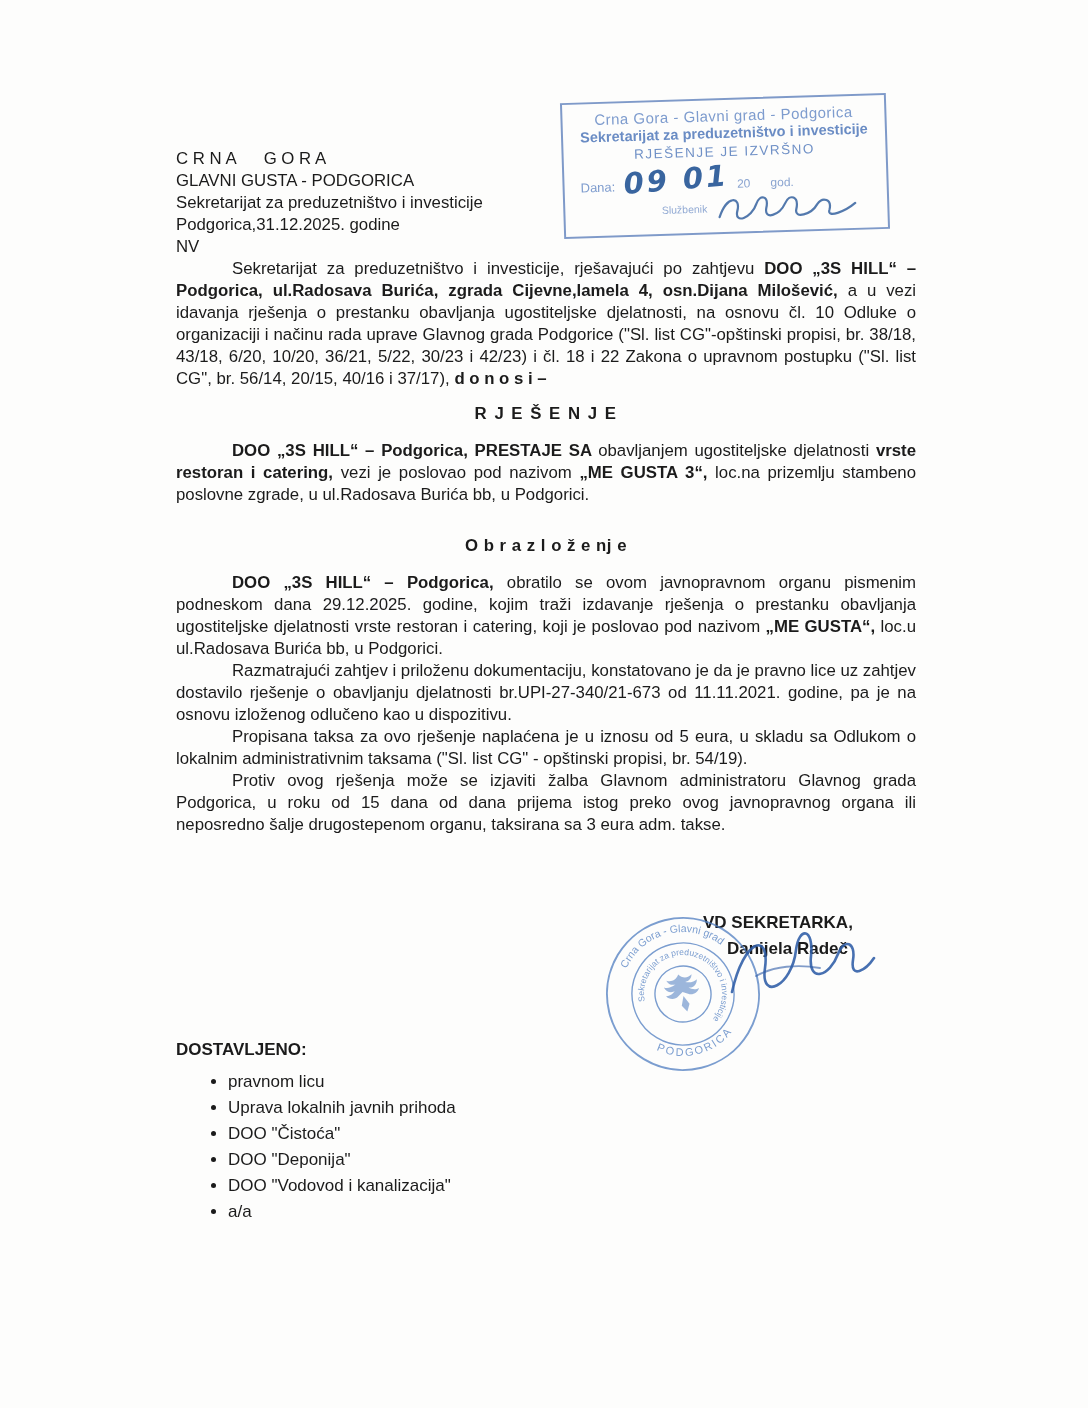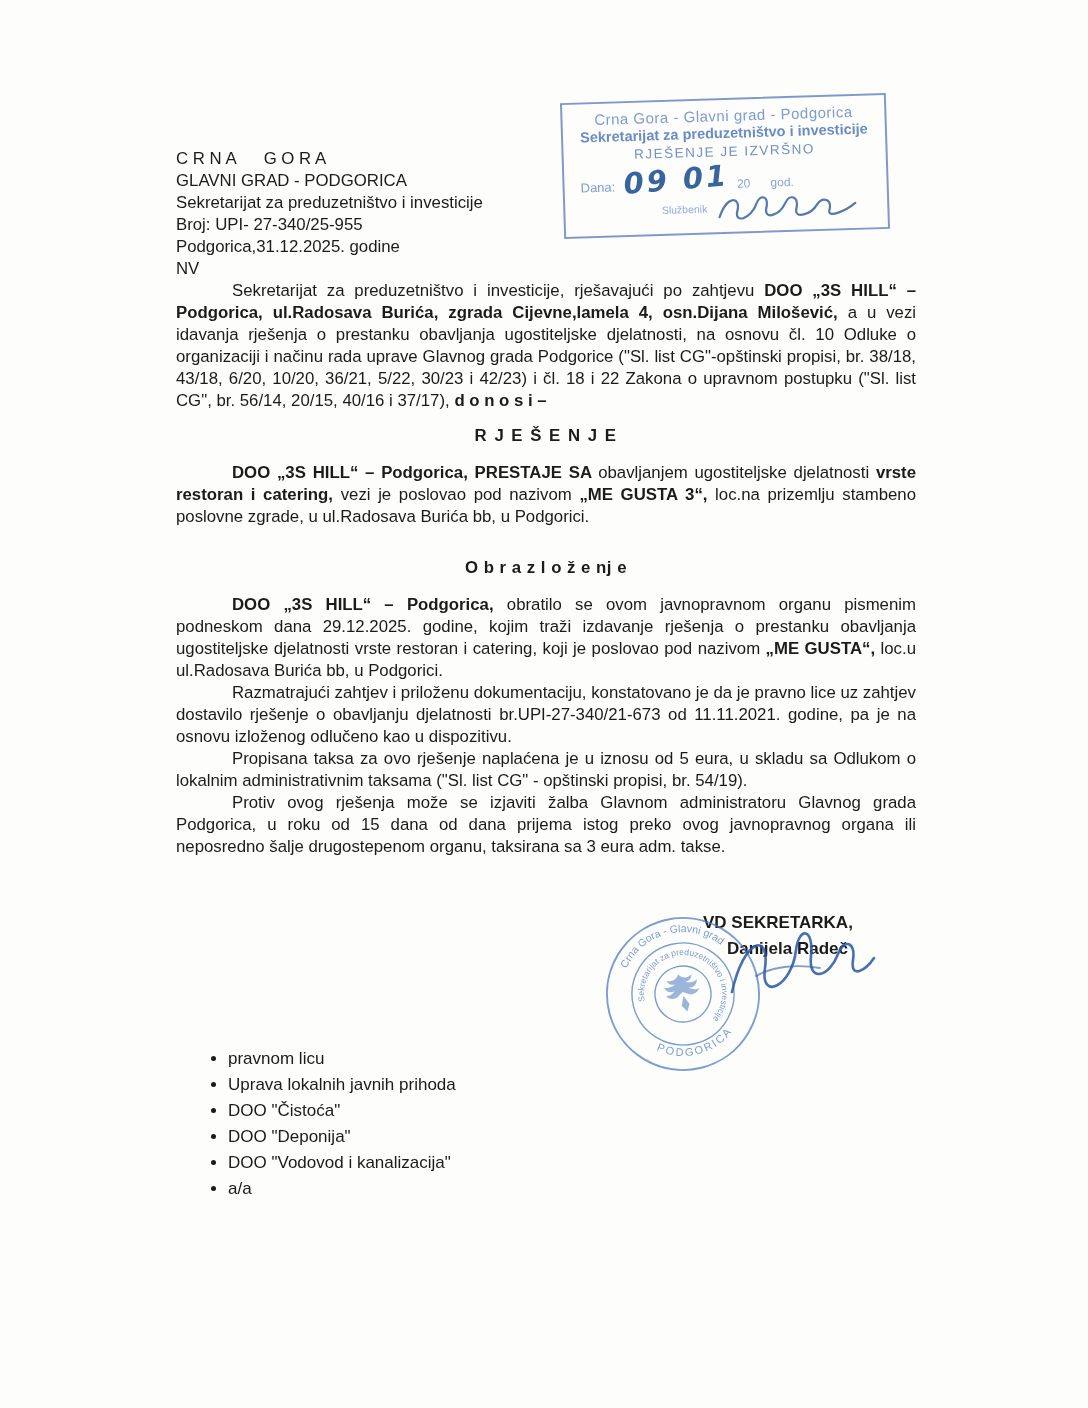--- a/index.html
+++ b/index.html
@@ -65,23 +65,22 @@
     <div class="rs-sig-row">
       <span class="rs-clerk">Službenik</span>
       <svg class="rs-sig" width="160" height="38" viewBox="0 0 160 38">
         <path d="M6 28 C 14 6, 28 8, 24 22 C 20 36, 38 30, 43 16 C 47 6, 56 8, 53 20 C 50 33, 66 28, 72 16 C 77 6, 86 10, 83 22 C 80 33, 98 28, 104 18 C 110 10, 119 14, 116 24 C 113 33, 132 26, 142 18" fill="none" stroke="#35619f" stroke-width="2.2" stroke-linecap="round" opacity="0.85"></path>
       </svg>
     </div>
   </div>
 
   <div class="content">
     <div class="hdr-line pre b- ">C R N A      G O R A</div>
-    <div class="hdr-line">GLAVNI GRAD - PODGORICA</div>
+    <div class="hdr-line">GLAVNI GUSTA - PODGORICA</div>
     <div class="hdr-line">Sekretarijat za preduzetništvo i investicije</div>
-    <div class="hdr-line">Broj: UPI- 27-340/25-955</div>
     <div class="hdr-line">Podgorica,31.12.2025. godine</div>
     <div class="hdr-line">NV</div>
 
     <p class="doc"><span>Sekretarijat za preduzetništvo i investicije, rješavajući po zahtjevu </span><span class="b">DOO „3S HILL“ – Podgorica, ul.Radosava Burića, zgrada Cijevne,lamela 4, osn.Dijana Milošević,</span><span> a u vezi idavanja rješenja o prestanku obavljanja ugostiteljske djelatnosti, na osnovu čl. 10 Odluke o organizaciji i načinu rada uprave Glavnog grada Podgorice ("Sl. list CG"-opštinski propisi, br. 38/18, 43/18, 6/20, 10/20, 36/21, 5/22, 30/23 i 42/23) i čl. 18 i 22 Zakona o upravnom postupku ("Sl. list CG", br. 56/14, 20/15, 40/16 i 37/17), </span><span class="b">d o n o s i –</span></p>
 
     <div class="h-center h-rjesenje">R J E Š E N J E</div>
 
     <p class="doc"><span class="b">DOO  „3S HILL“ – Podgorica, PRESTAJE SA </span><span>obavljanjem ugostiteljske djelatnosti </span><span class="b">vrste restoran i catering, </span><span>vezi je poslovao pod nazivom </span><span class="b">„ME GUSTA 3“, </span><span>loc.na prizemlju stambeno poslovne zgrade, u ul.Radosava Burića bb, u Podgorici.</span></p>
 
     <div class="h-center h-obraz">O b r a z l o ž e nj e</div>
@@ -120,20 +119,21 @@
       <path fill="#4d7cc0" stroke="none" opacity="0.75" d="M86 66 c-3 5 -9 6 -13 3 c1 4 4 6 8 6 c-5 2 -9 2 -12 0 c1 5 6 8 10 6 c-3 3 -7 4 -10 3 c2 4 8 6 12 3 l5 -3 l5 3 c4 3 10 1 12 -3 c-3 1 -7 0 -10 -3 c4 2 9 -1 10 -6 c-3 2 -7 2 -12 0 c4 0 7 -2 8 -6 c-4 3 -10 2 -13 -3 z M86 88 l-4 9 l4 7 l4 -7 z"></path>
     </g>
   </svg>
 
   <svg class="big-sig" viewBox="0 0 160 112">
     <path d="M10 74 C 22 20, 48 14, 43 50 C 38 84, 70 68, 74 32 C 77 8, 92 10, 89 38 C 86 66, 108 58, 116 36 C 122 20, 134 24, 131 42 C 128 62, 144 52, 152 40" fill="none" stroke="#2e5ca6" stroke-width="2.6" stroke-linecap="round" opacity="0.88"></path>
     <path d="M34 58 C 52 48, 76 46, 98 50" fill="none" stroke="#2e5ca6" stroke-width="1.8" stroke-linecap="round" opacity="0.6"></path>
   </svg>
 
   <div class="dost">
+    <div class="dost-title">DOSTAVLJENO:</div>
     <ul>
       <li><span>pravnom licu</span></li>
       <li><span>Uprava lokalnih javnih prihoda</span></li>
       <li><span>DOO "Čistoća"</span></li>
       <li><span>DOO "Deponija"</span></li>
       <li><span>DOO "Vodovod i kanalizacija"</span></li>
       <li><span>a/a</span></li>
     </ul>
   </div>
 

